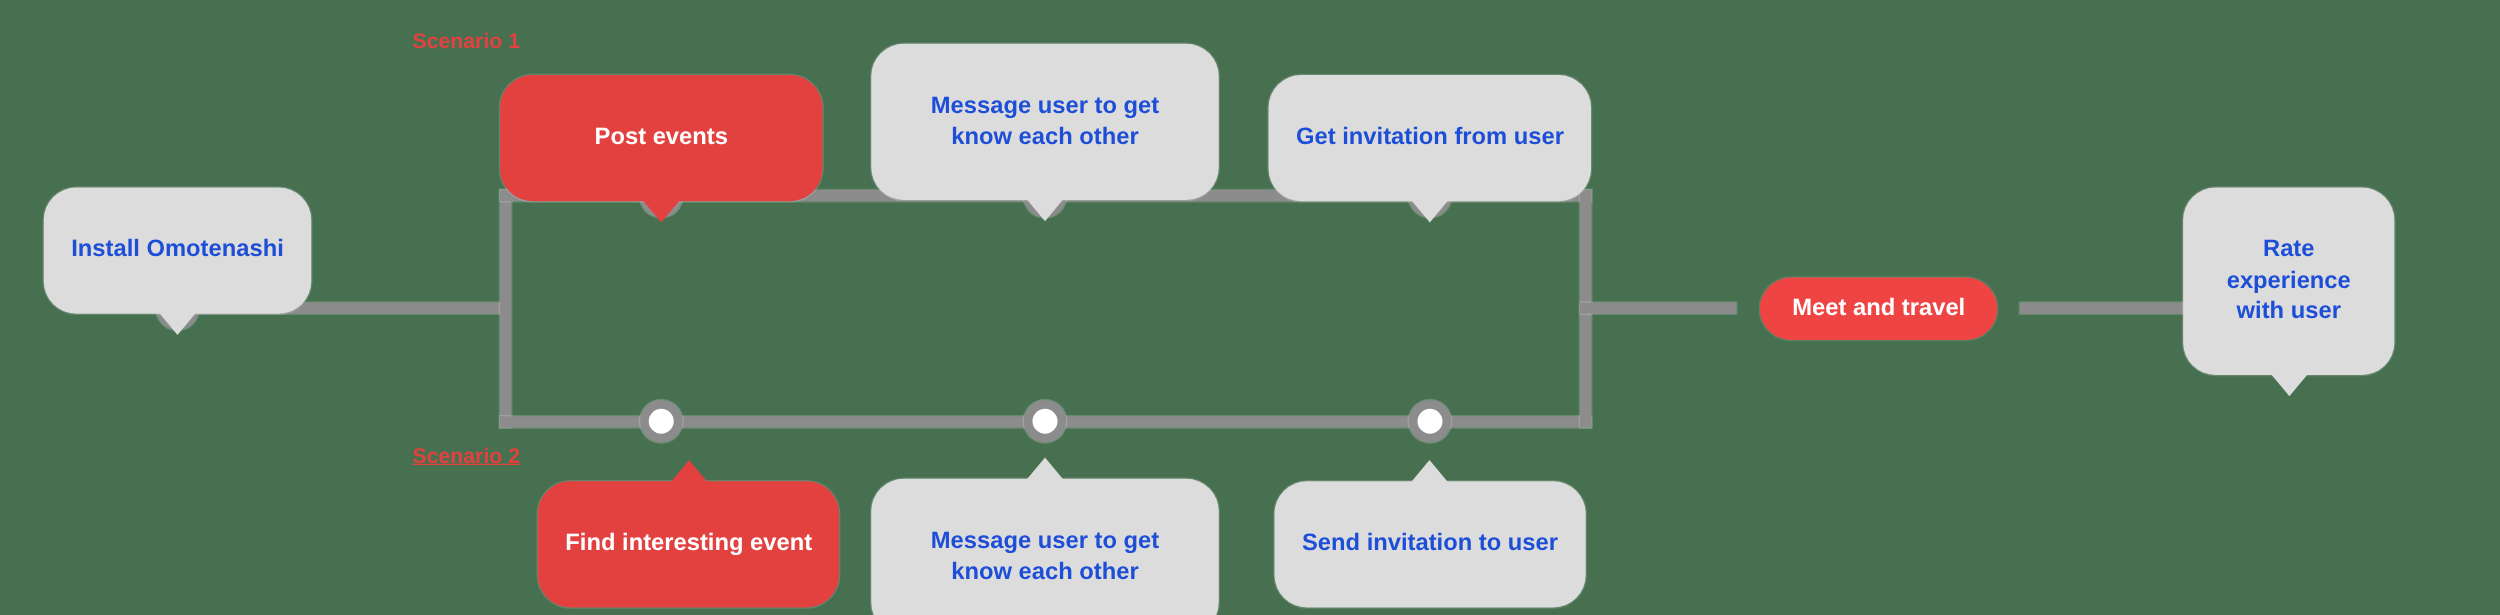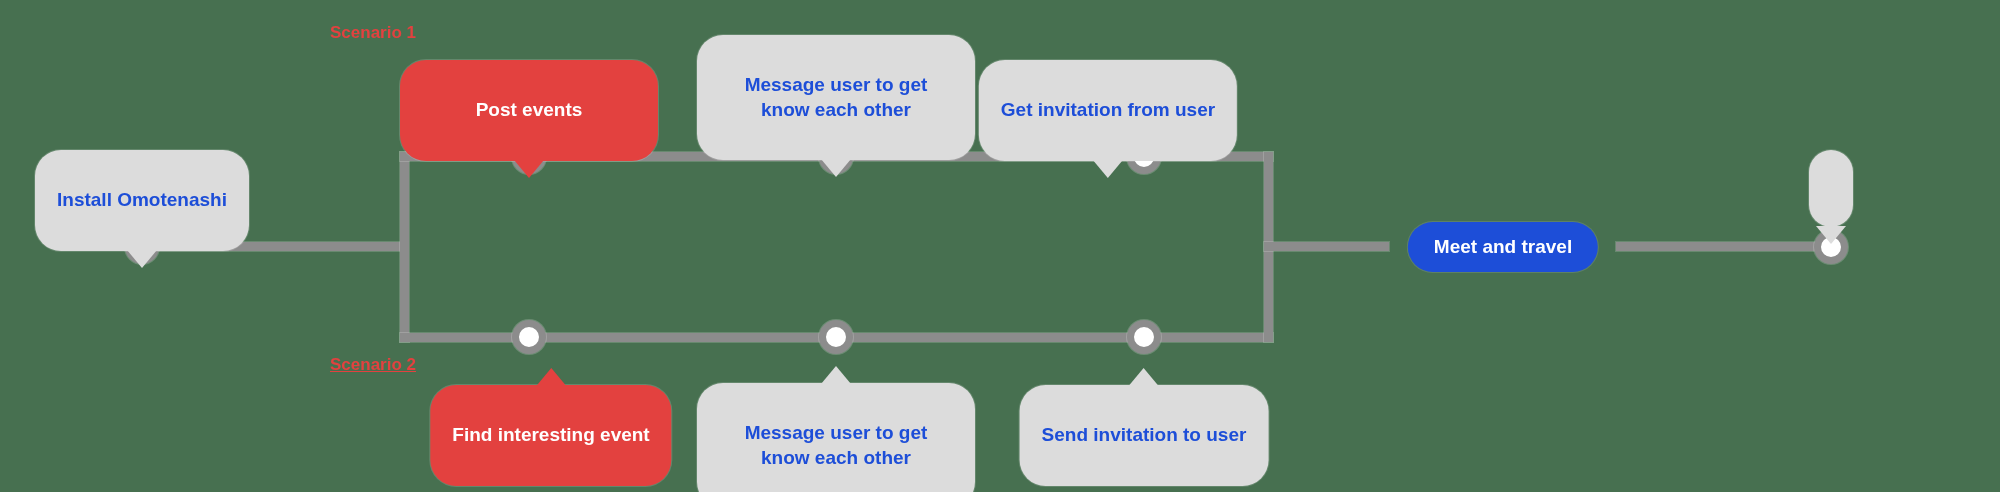--- a/index.html
+++ b/index.html
@@ -84,21 +84,21 @@
   .bubble.red.up .tail { border-bottom-color: #e3413f; }
 
   
   .pill {
     position: absolute;
     box-sizing: border-box;
     border-radius: 26px;
     padding: 14px 26px;
     font-size: 19px;
     font-weight: bold;
-    background: #1d4ed8;
+    background: #ef4444;
     color: #ffffff;
     text-align: center;
     white-space: nowrap;
     transform: translate(-50%, -50%);
     box-shadow: 0 0 0 1px rgba(255,255,255,0.12);
   }
 
   
   .scenario-label {
     position: absolute;
@@ -152,21 +152,21 @@
     <span>Post events</span>
     <span class="tail"></span>
   </div>
 
   <div class="bubble grey down" style="left:836px; top:35px; min-width:278px;">
     <span>Message user to get
 know each other</span>
     <span class="tail"></span>
   </div>
 
-  <div class="bubble grey down" style="left:1108px; top:60px;">
+  <div class="bubble grey down" style="left:1144px; top:60px;">
     <span>Get invitation from user</span>
     <span class="tail"></span>
   </div>
 
   <div class="bubble red up" style="left:529px; top:385px;margin-left:22px;">
     <span>Find interesting event</span>
     <span class="tail"></span>
   </div>
 
   <div class="bubble grey up" style="left:836px; top:383px; min-width:278px;">
@@ -178,16 +178,17 @@
   <div class="bubble grey up" style="left:1144px; top:385px;">
     <span>Send invitation to user</span>
     <span class="tail"></span>
   </div>
 
   <div class="pill" style="left:1503px; top:247px;">
     <span>Meet and travel</span>
   </div>
 
   <div class="bubble grey down" style="left:1831px; top:150px;">
+    <span>Rate experience with user</span>
     <span class="tail"></span>
   </div>
 
 </div>
 
 </body></html>

